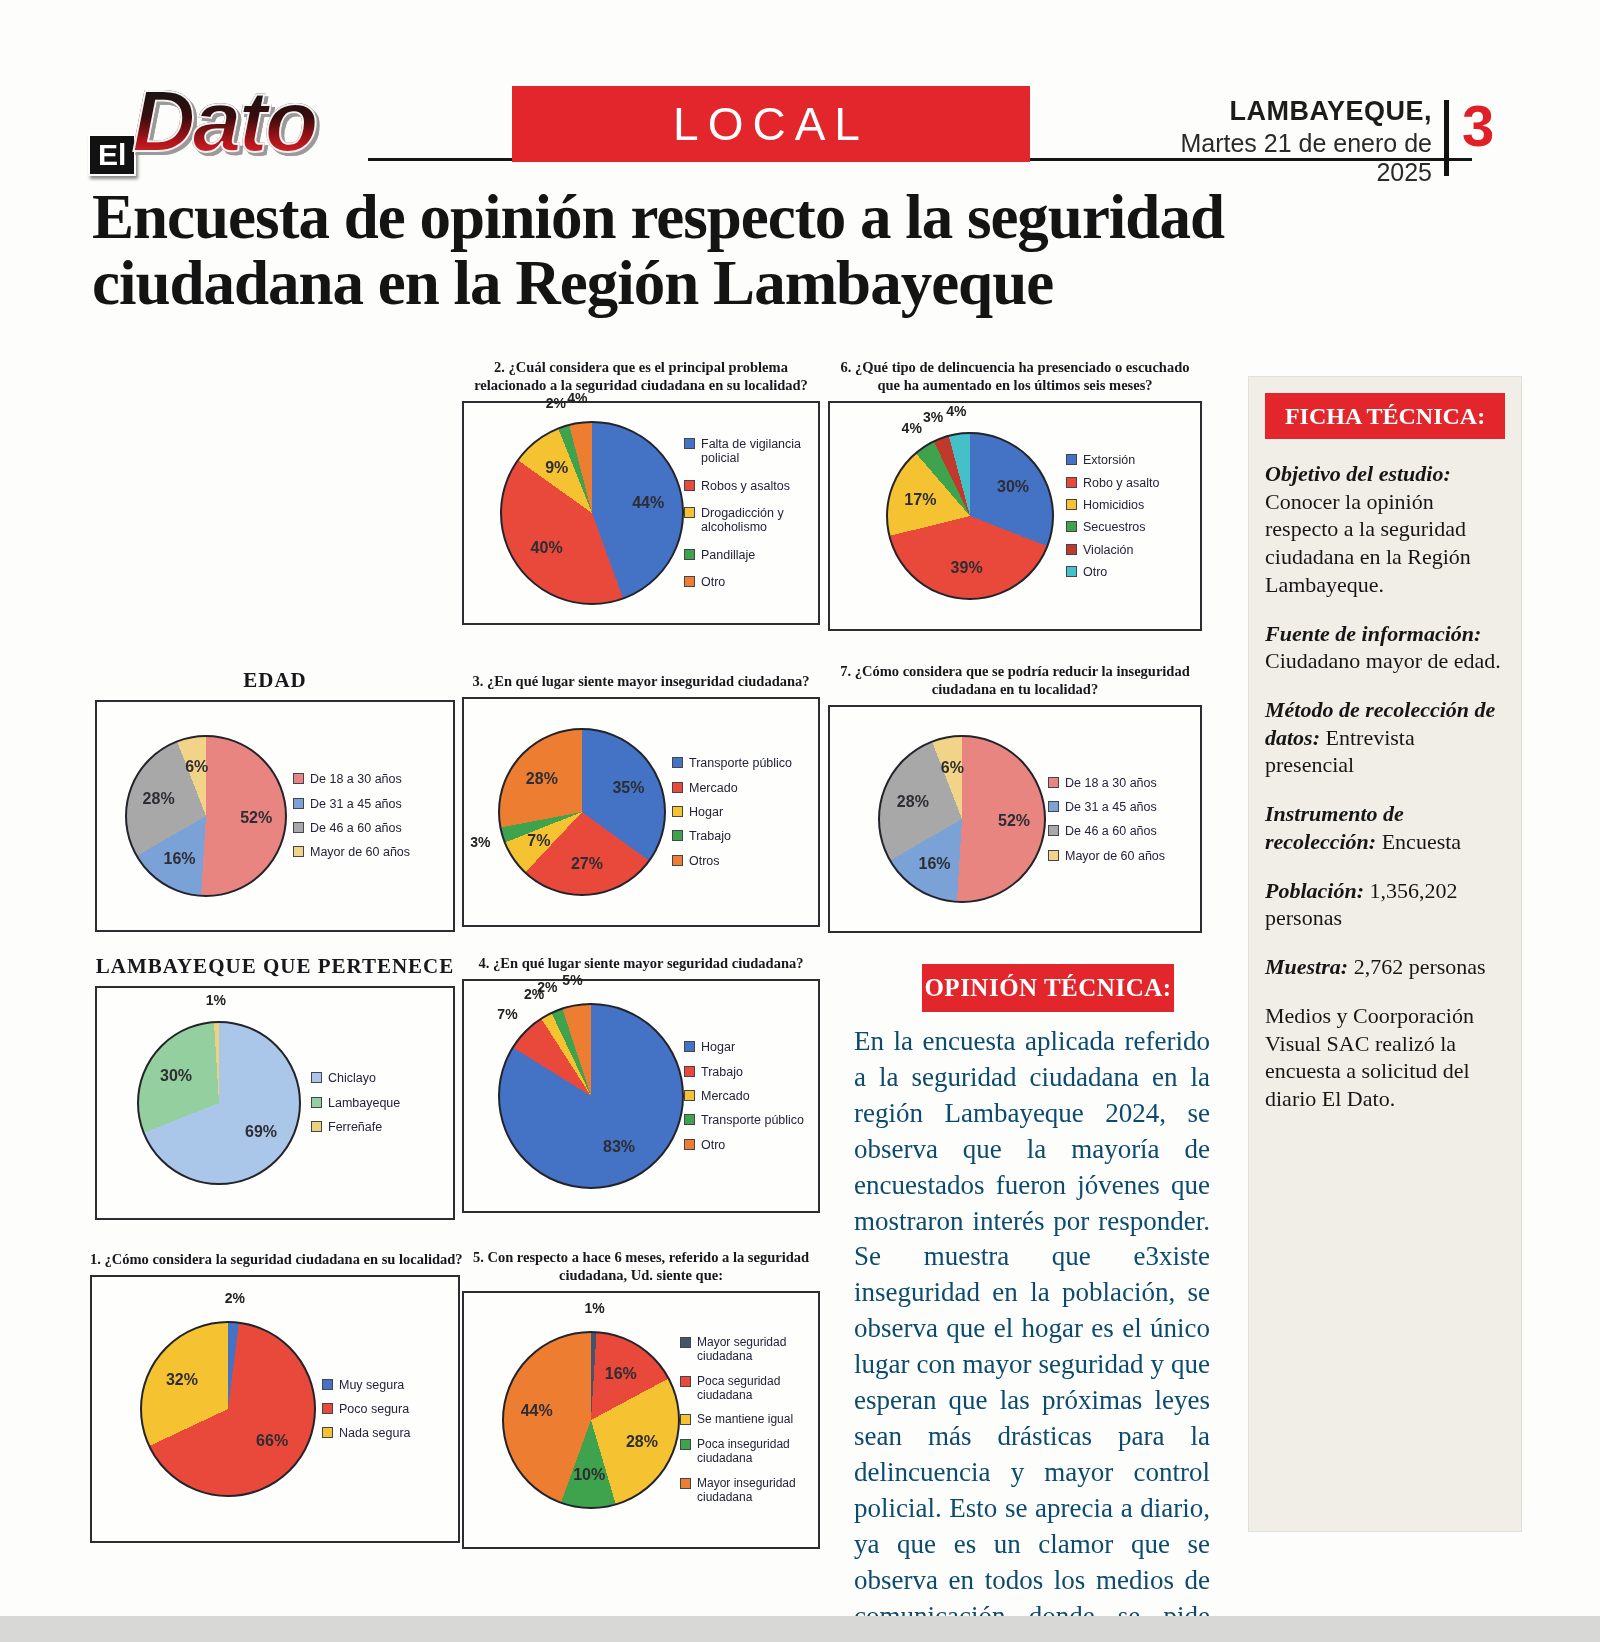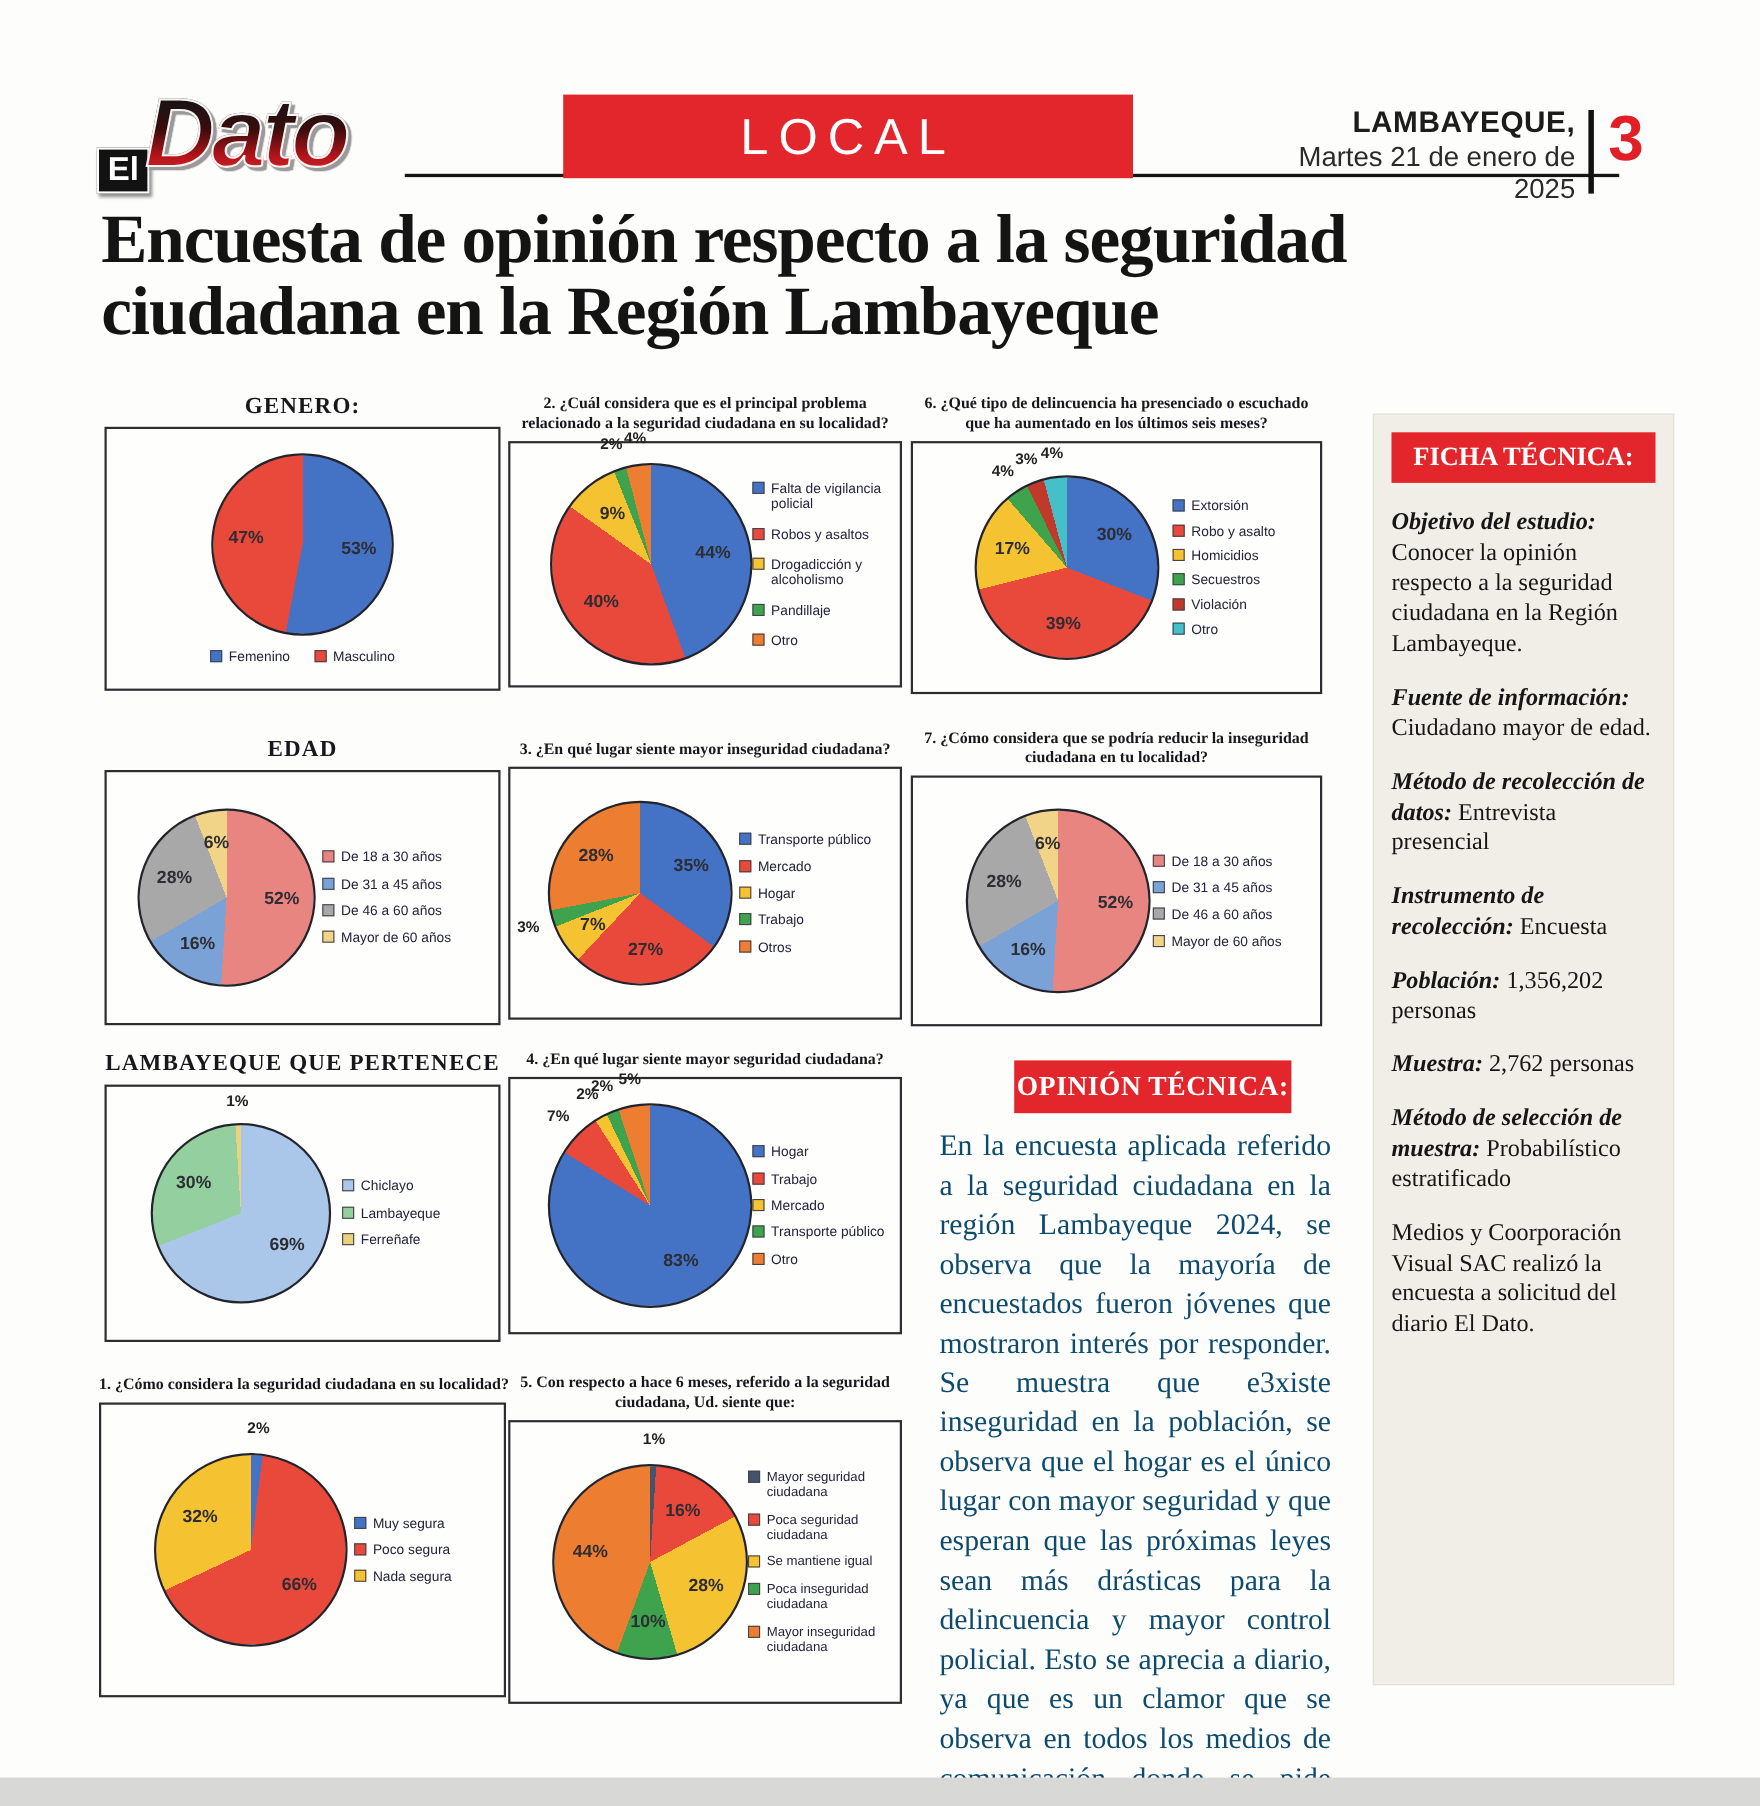--- a/index.html
+++ b/index.html
@@ -106,40 +106,20 @@
   </div>
   <div class="dateline">
     <div class="place">LAMBAYEQUE,</div>
     <div class="date">Martes 21 de enero de 2025</div>
   </div>
   <div class="pagebar"></div>
   <div class="pagenum">3</div>
 
   <h1 class="headline" style="margin:0;">Encuesta de opinión respecto a la seguridad ciudadana en la Región Lambayeque</h1>
 
-  <div class="chart c0">
-    <div class="chart-title big">GENERO:</div>
-    <div class="chart-box">
-      <div class="pie-wrap">
-          <div class="pie" style="background: conic-gradient(rgb(68, 114, 196) 0deg, rgb(68, 114, 196) 190.8deg, rgb(232, 73, 59) 190.8deg, rgb(232, 73, 59) 360deg);"></div>
-          <div class="plabel" style="left: 134.232px; top: 87.8428px;">53%</div>
-          <div class="plabel" style="left: 31.7684px; top: 78.1572px;">47%</div>
-        </div>
-      <div class="legend">
-          <div class="legend-item">
-            <span class="swatch" style="background: rgb(68, 114, 196);"></span>
-            <span>Femenino</span>
-          </div>
-          <div class="legend-item">
-            <span class="swatch" style="background: rgb(232, 73, 59);"></span>
-            <span>Masculino</span>
-          </div>
-        </div>
-    </div>
-  </div>
 
   <div class="chart c1">
     <div class="chart-title big">EDAD</div>
     <div class="chart-box">
       <div class="pie-wrap">
           <div class="pie" style="background: conic-gradient(rgb(233, 133, 128) 0deg, rgb(233, 133, 128) 183.529deg, rgb(123, 162, 214) 183.529deg, rgb(123, 162, 214) 240deg, rgb(168, 168, 168) 240deg, rgb(168, 168, 168) 338.824deg, rgb(242, 212, 136) 338.824deg, rgb(242, 212, 136) 360deg);"></div>
           <div class="plabel" style="left: 131.196px; top: 82.5465px;">52%</div>
           <div class="plabel" style="left: 54.5626px; top: 123.698px;">16%</div>
           <div class="plabel" style="left: 33.6348px; top: 64.3091px;">28%</div>
           <div class="plabel" style="left: 71.7721px; top: 31.6351px;">6%</div>
@@ -442,19 +422,18 @@
     <div class="ficha-title-box">
       <span>FICHA TÉCNICA:</span>
     </div>
     <div>
         <p class="ficha-item"><span class="ficha-label">Objetivo del estudio: </span><span>Conocer la opinión respecto a la seguridad ciudadana en la Región Lambayeque.</span></p>
         <p class="ficha-item"><span class="ficha-label">Fuente de información: </span><span>Ciudadano mayor de edad.</span></p>
         <p class="ficha-item"><span class="ficha-label">Método de recolección de datos: </span><span>Entrevista presencial</span></p>
         <p class="ficha-item"><span class="ficha-label">Instrumento de recolección: </span><span>Encuesta</span></p>
         <p class="ficha-item"><span class="ficha-label">Población: </span><span>1,356,202 personas</span></p>
         <p class="ficha-item"><span class="ficha-label">Muestra: </span><span>2,762 personas</span></p>
-        <p class="ficha-item"><span class="ficha-label">Método de selección de muestra: </span><span>Probabilístico estratificado</span></p>
         <p class="ficha-item ficha-strong"><span>Medios y Coorporación Visual SAC realizó la encuesta a solicitud del diario El Dato.</span></p>
       </div>
   </div>
 
   <div class="bottom-strip"></div>
 </div>
 
 </body></html>

